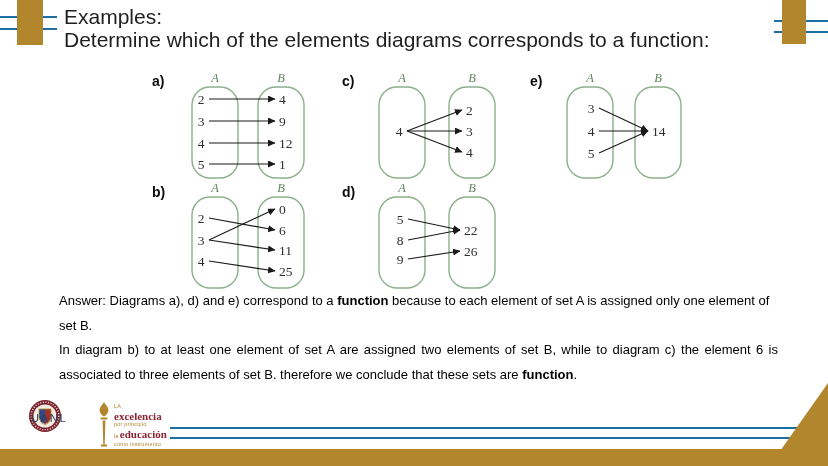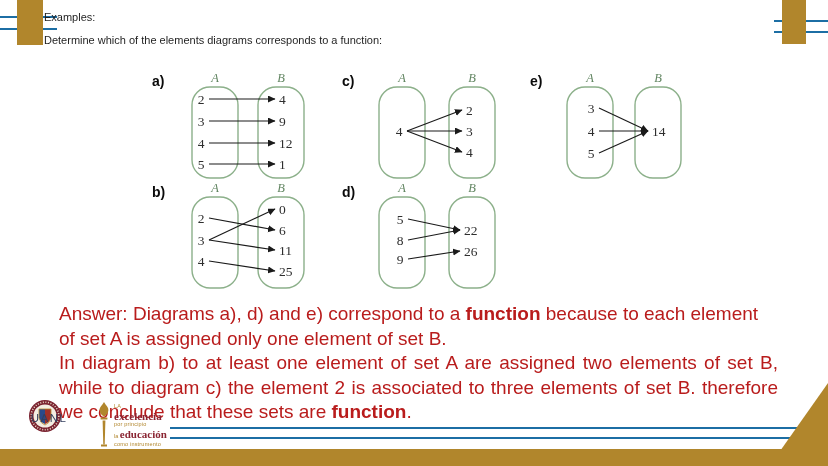--- a/index.html
+++ b/index.html
@@ -8,33 +8,33 @@
 
   
   .tl-line1,.tl-line2{position:absolute;left:0;width:57px;height:2px;background:#1C6EA4;}
   .tl-line1{top:16px;} .tl-line2{top:28px;}
   .tl-bar{position:absolute;left:17px;top:0;width:26px;height:45px;background:#B1862C;}
   .tr-line1,.tr-line2{position:absolute;left:774px;width:54px;height:2px;background:#1C6EA4;}
   .tr-line1{top:20px;} .tr-line2{top:31px;}
   .tr-bar{position:absolute;left:782px;top:0;width:24px;height:44px;background:#B1862C;}
 
   
-  .title-block{position:absolute;left:44px;top:6px;color:#1f1f1f;font-size:11px;line-height:22.5px;}
+  .title-block{position:absolute;left:64px;top:6px;color:#1f1f1f;font-size:21px;line-height:22.5px;}
 
   
   #diagrams-svg{position:absolute;left:0;top:0;}
   .diag-label{font:bold 14px "Liberation Sans",sans-serif;fill:#0a0a0a;}
   .set-label{font:italic 12.5px "Liberation Serif",serif;fill:#618561;}
   .elem{font:13.5px "Liberation Serif",serif;fill:#2e2e2e;}
   .oval{fill:none;stroke:#8CB08A;stroke-width:1.4;}
   .arrow{stroke:#1a1a1a;stroke-width:1.15;fill:none;}
 
   
-  .answer{position:absolute;left:59px;top:302px;width:719px;color:#b91c1c;
-          font-size:19px;line-height:24.6px;}
+  .answer{position:absolute;left:59px;top:289px;width:719px;color:#000000;
+          font-size:13px;line-height:24.6px;}
   .answer .just{text-align:justify;}
   .answer b{font-weight:bold;}
 
   
   .uanl-label{position:absolute;left:29px;top:412px;width:40px;text-align:center;
               font-family:Liberation Sans, sans-serif;font-size:11.5px;letter-spacing:1.5px;color:#333F5E;}
   .motto{position:absolute;left:114px;top:403px;}
   .motto .tiny{display:block;font-size:5.5px;color:#B1862C;letter-spacing:.2px;line-height:6.5px;}
   .motto .big{font-family:"Liberation Serif",serif;font-weight:bold;font-size:11px;
               color:#8A2432;line-height:10.5px;}
@@ -149,21 +149,21 @@
         <text x="591" y="157.5" class="elem" text-anchor="middle">5</text>
         <text x="652" y="135.5" class="elem" text-anchor="start">14</text>
         <line x1="599" y1="108" x2="648" y2="131" class="arrow" marker-end="url(#ah)"></line>
         <line x1="599" y1="131" x2="648" y2="131" class="arrow" marker-end="url(#ah)"></line>
         <line x1="599" y1="153" x2="648" y2="131" class="arrow" marker-end="url(#ah)"></line>
       </g>
     </svg>
 
   <div class="answer">
     <div><span>Answer: Diagrams a), d) and e) correspond to a </span><b>function</b><span> because to each element of set A is assigned only one element of set B.</span></div>
-    <div class="just"><span>In diagram b) to at least one element of set A are assigned two elements of set B, while to diagram c) the element 2 is associated to three elements of set B. therefore we conclude that these sets are </span><b>function</b><span>.</span></div>
+    <div class="just"><span>In diagram b) to at least one element of set A are assigned two elements of set B, while to diagram c) the element 6 is associated to three elements of set B. therefore we conclude that these sets are </span><b>function</b><span>.</span></div>
   </div>
 
   <svg class="seal" width="34" height="34" viewBox="0 0 34 34">
     <circle cx="17" cy="17" r="16" fill="#7A2230"></circle>
     <circle cx="17" cy="17" r="11.5" fill="#F3EDE2"></circle>
     <circle cx="17" cy="17" r="13.8" fill="none" stroke="#E8DDC8" stroke-width="1.6" stroke-dasharray="1,1.6"></circle>
     <path d="M11,10 h6 v15 q-4.5,-1.5 -6,-6 z" fill="#2A4A8A"></path>
     <path d="M17,10 h6 v9 q-1.5,4.5 -6,6 z" fill="#A03028"></path>
     <path d="M11,10 h12 v9 q-2,6 -6,7 q-4,-1 -6,-7 z" fill="none" stroke="#B1862C" stroke-width="0.8"></path>
   </svg>

